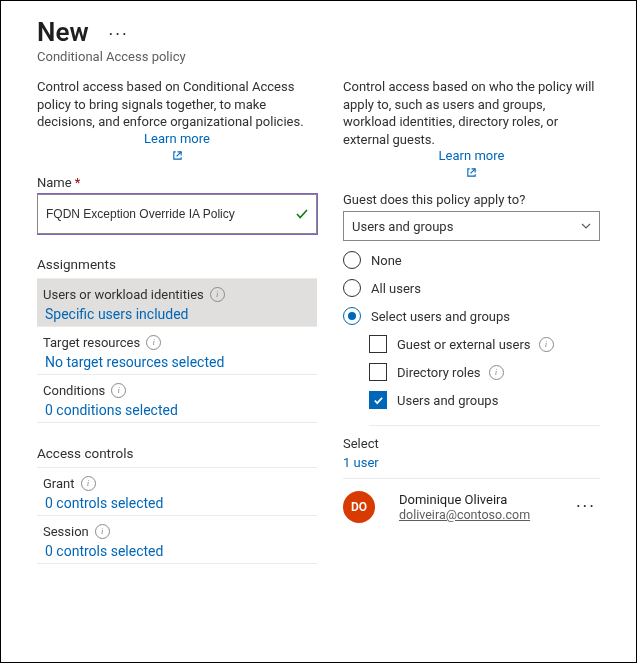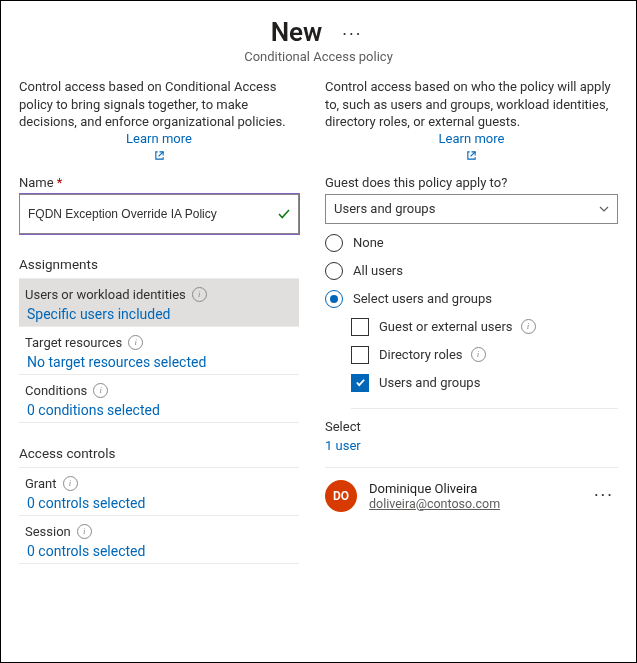--- a/index.html
+++ b/index.html
@@ -8,24 +8,23 @@
     font-family: "Segoe UI", -apple-system, BlinkMacSystemFont, Roboto, sans-serif;
     font-size: 13px;
     color: #323130;
     background: #fff;
   }
   .page {
     width: 637px;
     height: 663px;
     box-sizing: border-box;
     border: 1px solid #000;
-    padding: 16px 18px;
+    padding: 16px 36px;
     display: flex;
     flex-direction: column;
-    align-items: center;
   }
   .header {
     display: flex;
     align-items: baseline;
     gap: 16px;
   }
   h1 {
     font-size: 26px;
     font-weight: 600;
     margin: 0 0 2px 0;
@@ -240,22 +239,22 @@
     color: #323130;
   }
   .user-count {
     color: #0067b8;
     font-size: 13px;
     margin-top: 4px;
   }
   .user-row {
     display: flex;
     align-items: center;
-    gap: 12px;
-    margin-top: 14px;
+    gap: 24px;
+    margin-top: 8px;
     border-top: 1px solid #edebe9;
     padding-top: 12px;
   }
   .avatar {
     width: 32px; height: 32px;
     border-radius: 50%;
     background: #d83b01;
     color: #fff;
     font-size: 12px;
     font-weight: 600;

